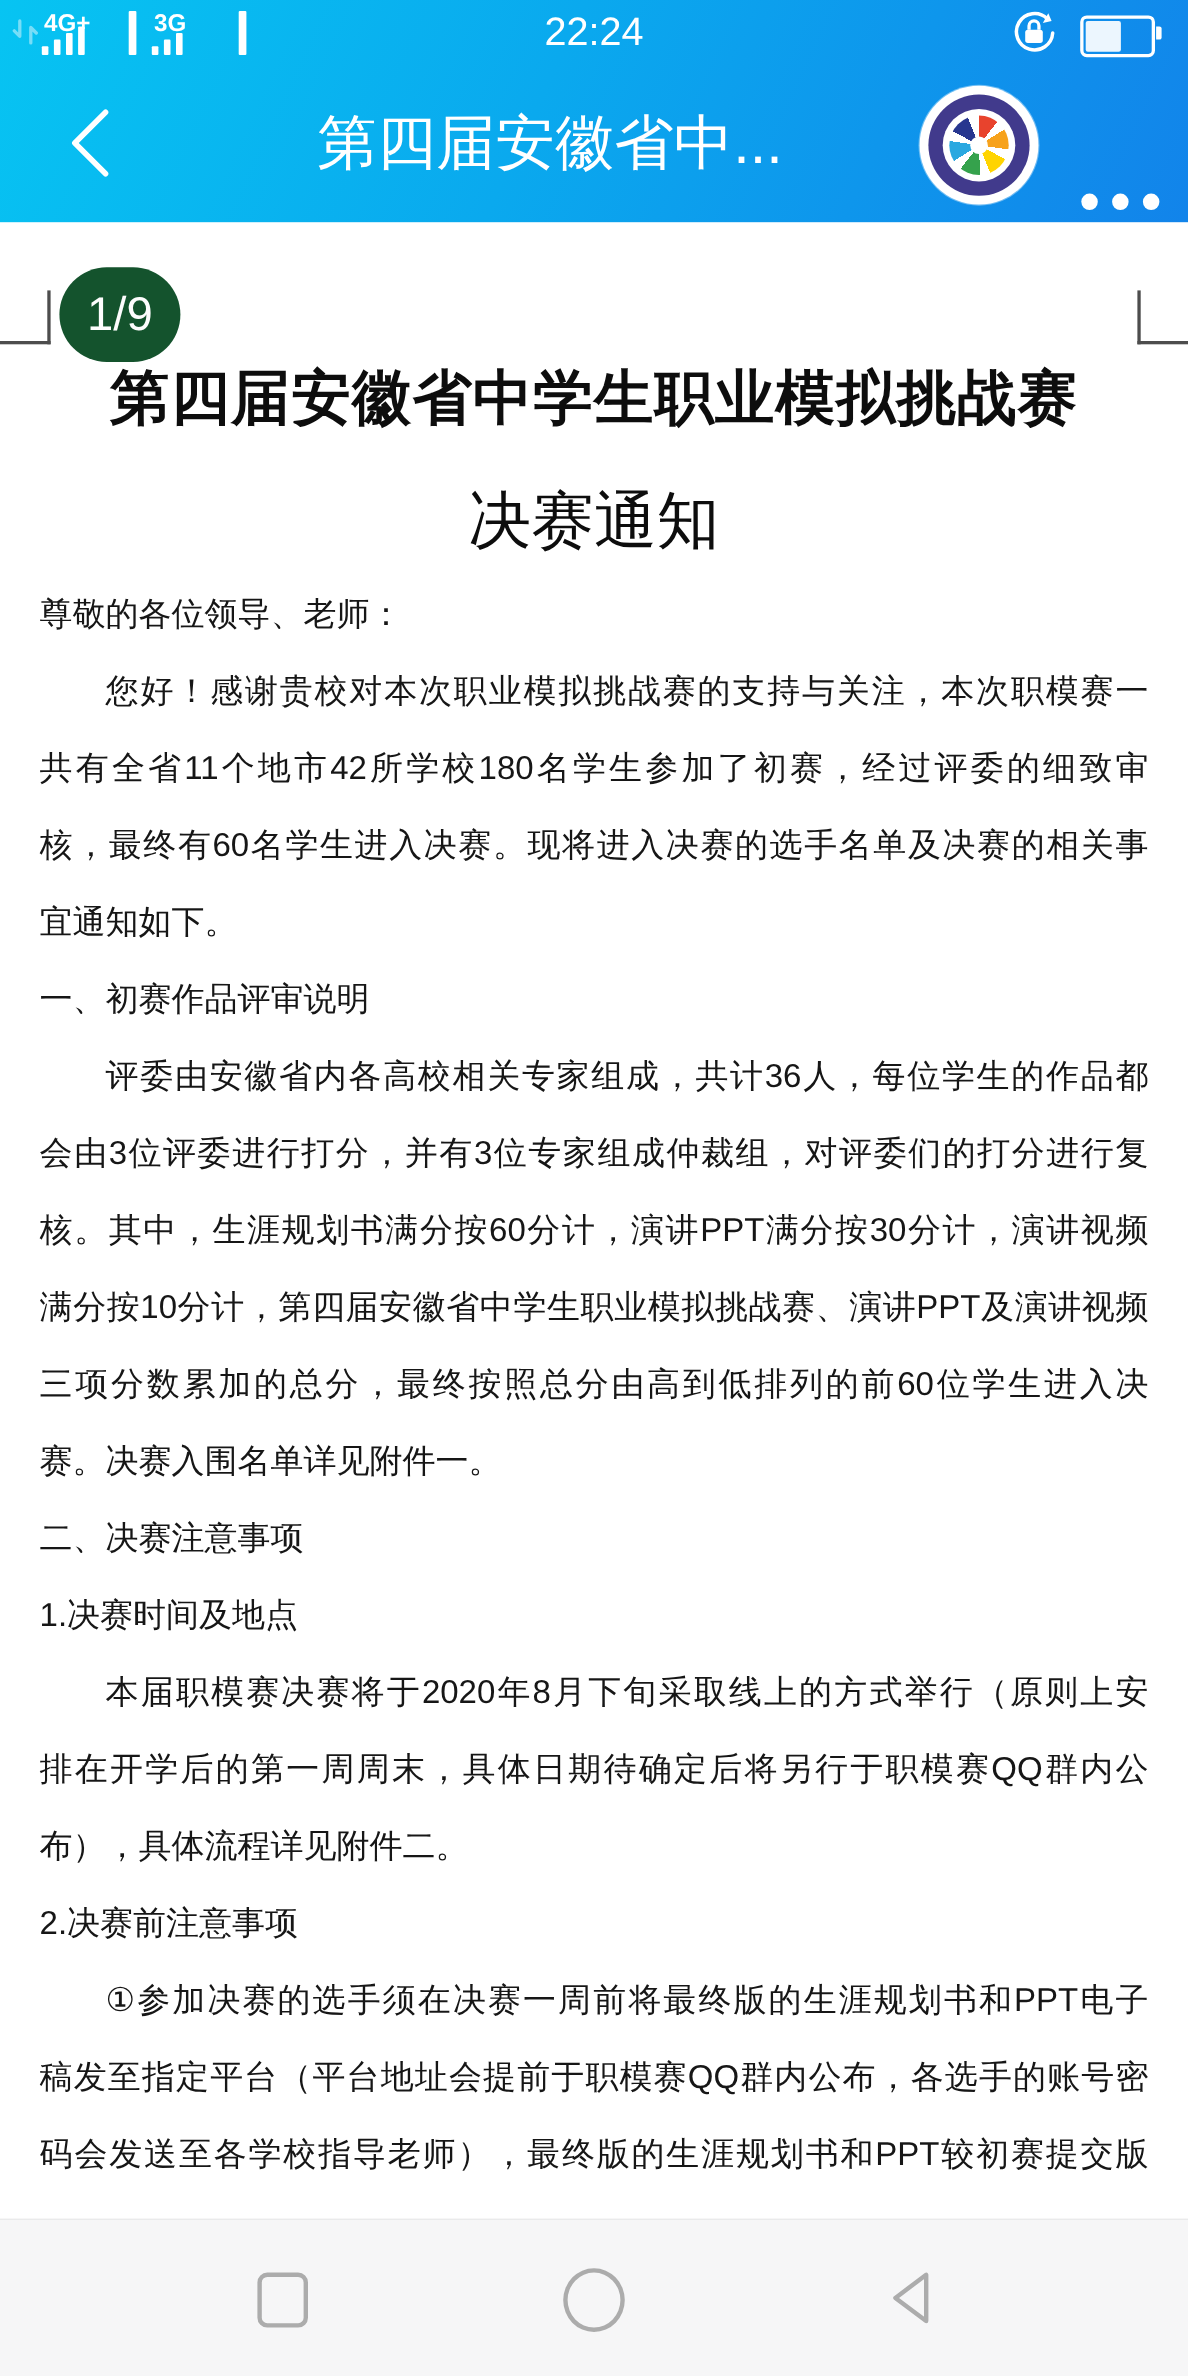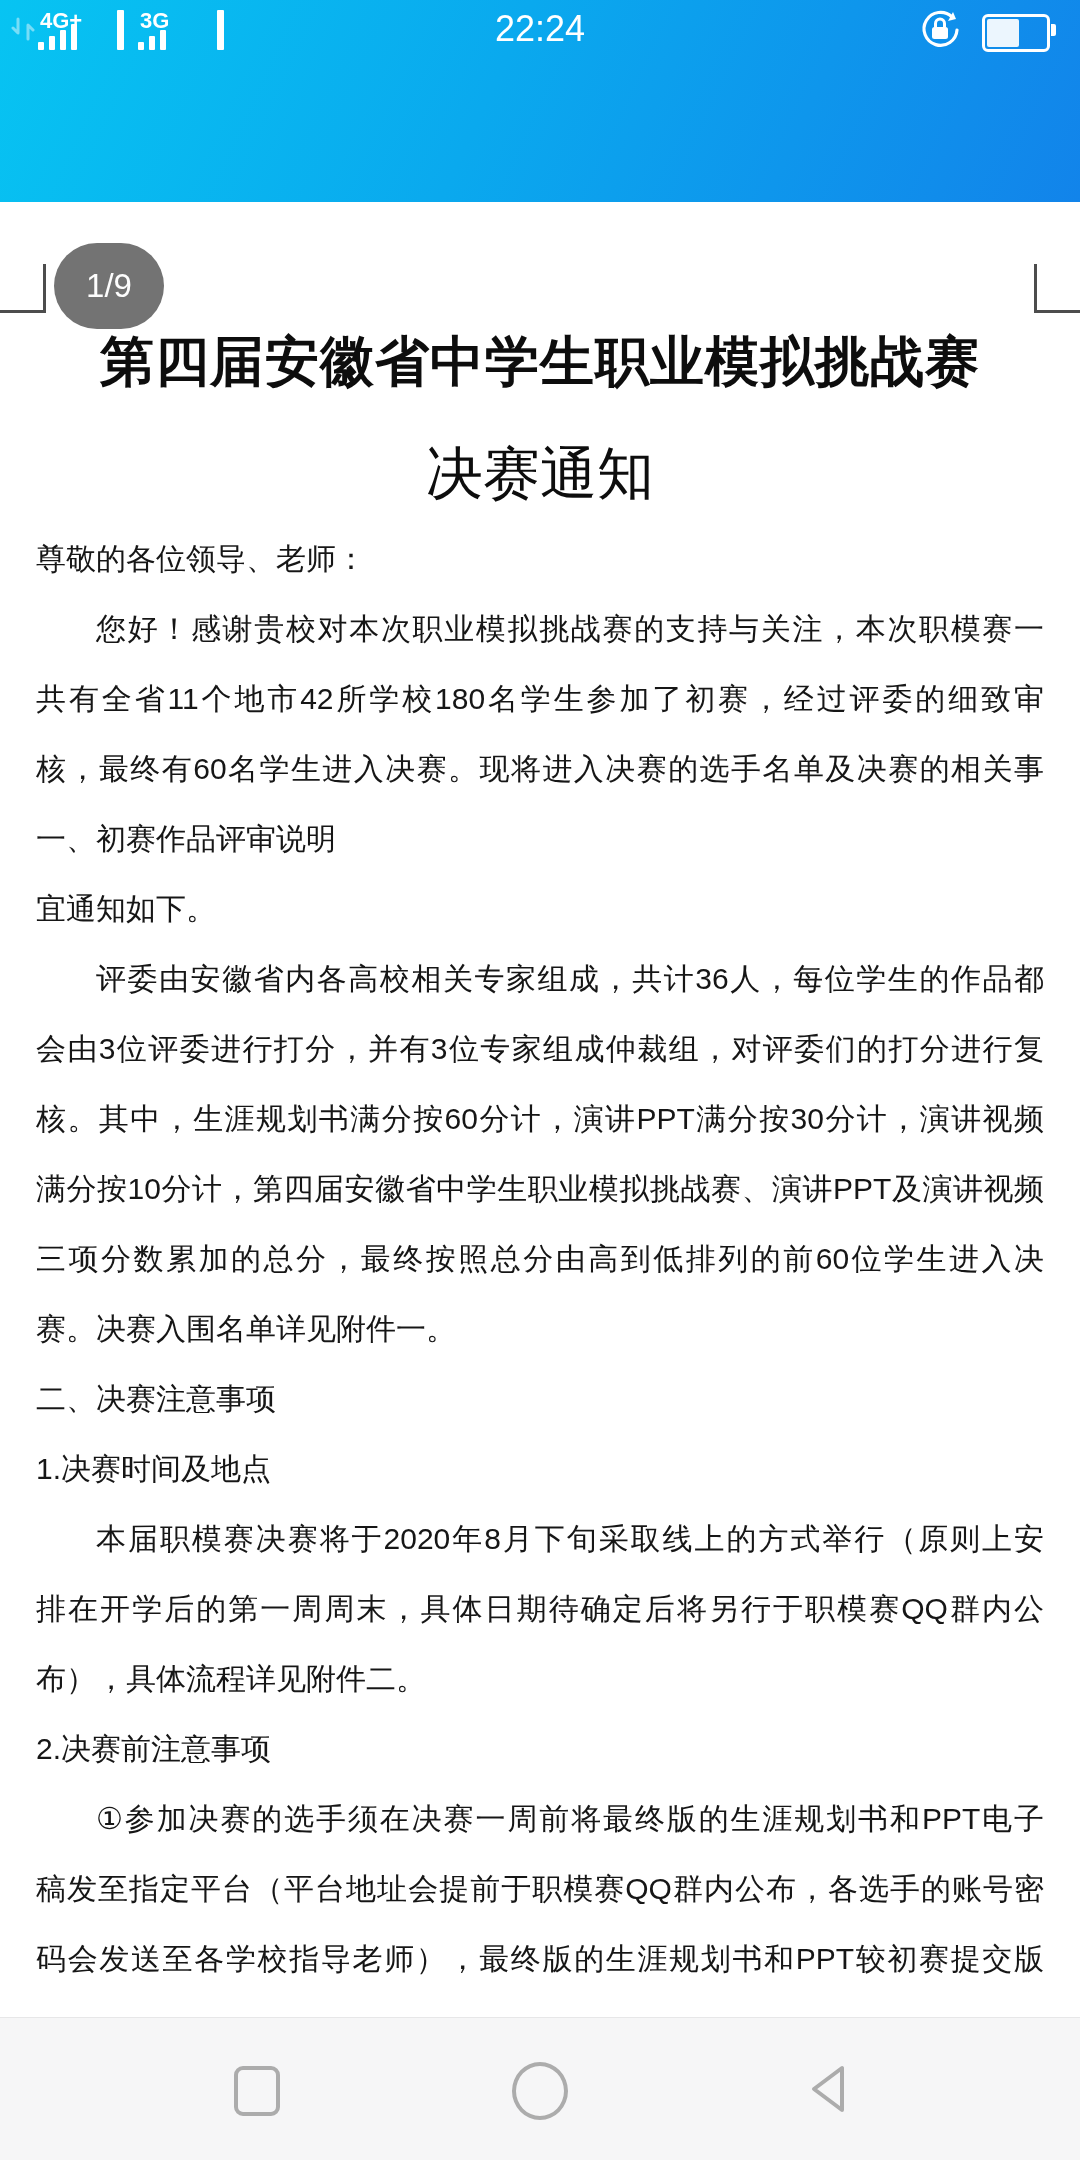--- a/index.html
+++ b/index.html
@@ -34,22 +34,22 @@
     display:flex;align-items:center;justify-content:center;box-shadow:0 0 0 1px rgba(255,255,255,.4);}
   .logo .ring{width:92px;height:92px;border-radius:50%;background:#413a8c;display:flex;align-items:center;justify-content:center;}
   .logo .inner{width:66px;height:66px;border-radius:50%;background:#fff;display:flex;align-items:center;justify-content:center;}
   .logo .pin{width:54px;height:54px;border-radius:50%;
     background:conic-gradient(#e8432d 0 38deg,#fff 38deg 58deg,#f7a21b 58deg 98deg,#fff 98deg 118deg,#ffd400 118deg 158deg,#fff 158deg 178deg,#35a24c 178deg 218deg,#fff 218deg 238deg,#2aa8e0 238deg 278deg,#fff 278deg 298deg,#27368f 298deg 338deg,#fff 338deg 360deg);}
   .logo .pin:after{content:"";display:block;width:16px;height:16px;border-radius:50%;background:#fff;margin:19px auto;}
   .dots{position:absolute;right:26px;top:118px;display:flex;gap:13px;}
   .dots i{width:15px;height:15px;border-radius:50%;background:#fff;}
   
   .page{position:absolute;top:202px;left:0;width:1080px;height:1816px;background:#fff;color:#111;}
-  .badge{position:absolute;left:54px;top:41px;width:110px;height:86px;border-radius:44px;background:#737373;
-    color:#fdfdfd;font-size:33px;display:flex;align-items:center;justify-content:center;}
+  .badge{position:absolute;left:54px;top:41px;width:110px;height:86px;border-radius:44px;background:#14532d;
+    color:#fdfdfd;font-size:43px;display:flex;align-items:center;justify-content:center;}
   .corner-l{position:absolute;left:0;top:62px;width:43px;height:46px;border-right:3px solid #4d4d4d;border-bottom:3px solid #4d4d4d;}
   .corner-r{position:absolute;right:0;top:62px;width:43px;height:46px;border-left:3px solid #4d4d4d;border-bottom:3px solid #4d4d4d;}
   .doc-title1{position:absolute;top:124px;left:0;right:0;text-align:center;font-size:54px;font-weight:bold;color:#0d0d0d;letter-spacing:1px;white-space:nowrap;}
   .doc-title2{position:absolute;top:234px;left:0;right:0;text-align:center;font-size:57px;font-weight:normal;color:#0d0d0d;}
   .doc-body{position:absolute;top:322px;left:36px;width:1008px;font-size:30px;color:#161616;}
   .line{height:70px;line-height:70px;overflow:hidden;}
   .line.fill{text-align:justify;text-align-last:justify;}
   .line.indent{padding-left:60px;}
   .line .b{font-weight:normal;}
   
@@ -95,35 +95,55 @@
         <path d="M30 13 L38 11 L35 4 Z" fill="#fff"></path>
         <rect x="14" y="19" width="16" height="12" rx="2.5" fill="#fff"></rect>
         <path d="M17.5 19 v-3.5 a4.5 4.5 0 0 1 9 0 V19" stroke="#fff" stroke-width="3" fill="none"></path>
       </svg>
     </span>
     <span class="battery">
         <span class="fill"></span>
       </span>
   </div>
 
+  <div class="appbar">
+    <span class="back">
+      <svg width="46" height="68" viewBox="0 0 46 68">
+          <polyline points="38,6 10,34 38,62" stroke="#fff" stroke-width="5" fill="none" stroke-linecap="round" stroke-linejoin="round"></polyline>
+        </svg>
+    </span>
+    <span class="apptitle">第四届安徽省中...</span>
+    <span class="logo">
+      <span class="ring">
+        <span class="inner">
+            <span class="pin"></span>
+          </span>
+      </span>
+    </span>
+    <span class="dots">
+        <i></i>
+        <i></i>
+        <i></i>
+      </span>
+  </div>
 </div>
 
 <div class="page">
   <span class="badge">1/9</span>
   <span class="corner-l"></span>
   <span class="corner-r"></span>
   <div class="doc-title1">第四届安徽省中学生职业模拟挑战赛</div>
   <div class="doc-title2">决赛通知</div>
   <div class="doc-body">
       <div class="line"><span>尊敬的各位领导、老师：</span></div>
       <div class="line fill indent"><span>您好！感谢贵校对本次职业模拟挑战赛的支持与关注，本次职模赛一</span></div>
       <div class="line fill"><span>共有全省11个地市42所学校180名学生参加了初赛，经过评委的细致审</span></div>
       <div class="line fill"><span>核，最终有60名学生进入决赛。</span><span class="b">现将进入决赛的选手名单及决赛的相关事</span></div>
+      <div class="line"><span class="b">宜通知如下。</span></div>
       <div class="line"><span>一、初赛作品评审说明</span></div>
-      <div class="line"><span class="b">宜通知如下。</span></div>
       <div class="line fill indent"><span>评委由安徽省内各高校相关专家组成，共计36人，每位学生的作品都</span></div>
       <div class="line fill"><span>会由3位评委进行打分，并有3位专家组成仲裁组，对评委们的打分进行复</span></div>
       <div class="line fill"><span>核。其中，生涯规划书满分按60分计，演讲PPT满分按30分计，演讲视频</span></div>
       <div class="line fill"><span>满分按10分计，第四届安徽省中学生职业模拟挑战赛、演讲PPT及演讲视频</span></div>
       <div class="line fill"><span>三项分数累加的总分，最终按照总分由高到低排列的前60位学生进入决</span></div>
       <div class="line"><span>赛。决赛入围名单详见附件一。</span></div>
       <div class="line"><span>二、决赛注意事项</span></div>
       <div class="line"><span>1.决赛时间及地点</span></div>
       <div class="line fill indent"><span>本届职模赛决赛将于2020年8月下旬采取线上的方式举行（原则上安</span></div>
       <div class="line fill"><span>排在开学后的第一周周末，具体日期待确定后将另行于职模赛QQ群内公</span></div>

